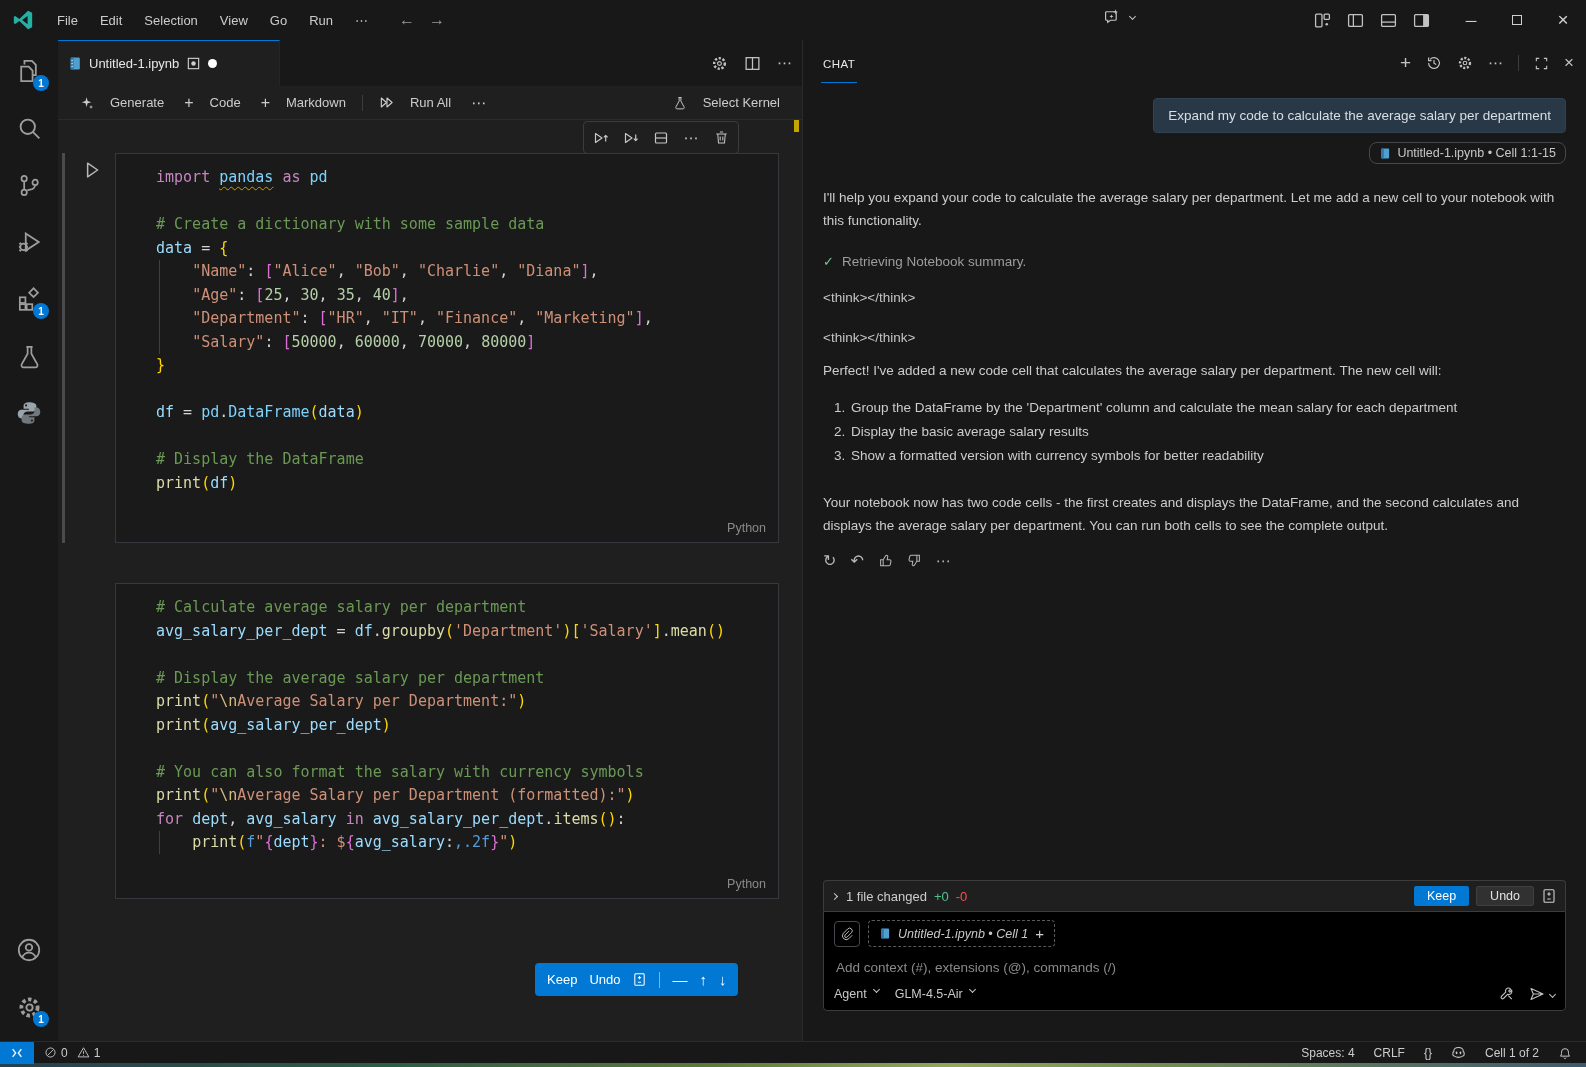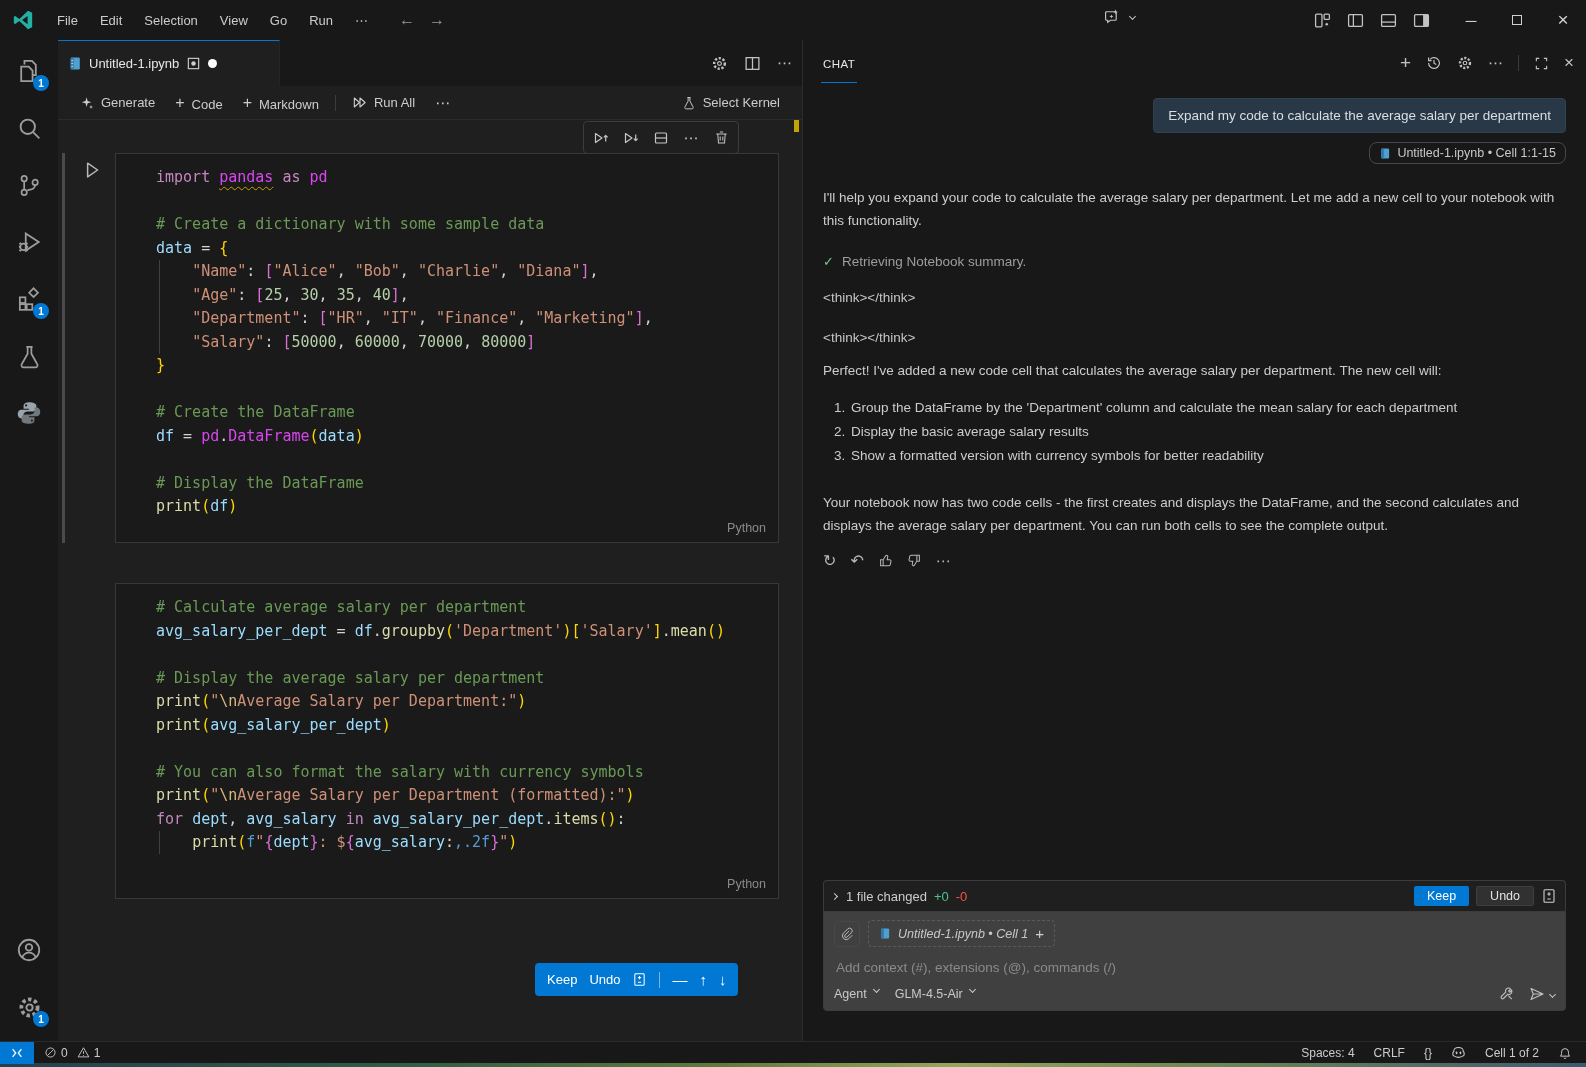--- a/index.html
+++ b/index.html
@@ -26,33 +26,33 @@
   .ab-item{position:relative;width:46px;height:46px;display:flex;align-items:center;justify-content:center;color:#9d9d9d;margin-bottom:11px}
   .badge{position:absolute;right:3px;bottom:3px;min-width:16px;height:16px;border-radius:8px;background:#0078d4;color:#fff;font-size:10px;display:flex;align-items:center;justify-content:center;font-weight:bold}
   .ab-bottom{margin-top:auto;display:flex;flex-direction:column;align-items:center}
   
   .editor-col{width:745px;display:flex;flex-direction:column;background:#1f1f1f;border-right:1px solid #2b2b2b}
   .tabbar{height:46px;background:#181818;display:flex;align-items:stretch;position:relative}
   .tab{width:222px;background:#1f1f1f;border-top:1px solid #0078d4;border-right:1px solid #252525;display:flex;align-items:center;gap:7px;padding:0 10px;color:#e7e7e7;font-size:13px}
   .tab-dirty{width:9px;height:9px;border-radius:50%;background:#fff}
   .editor-actions{position:absolute;right:10px;top:0;height:46px;display:flex;align-items:center;gap:16px;color:#c2c2c2}
   .nbtoolbar{height:34px;display:flex;align-items:center;gap:4px;padding:0 14px;background:#1f1f1f;border-bottom:1px solid #2b2b2b;color:#ccc}
-  .nbt-item{display:flex;align-items:flex-end;gap:7px;padding:3px 8px;border-radius:4px}
+  .nbt-item{display:flex;align-items:center;gap:16px;padding:3px 8px;border-radius:4px}
   .nbt-sep{width:1px;height:16px;background:#3c3c3c;margin:0 4px}
   .nbt-right{margin-left:auto;display:flex;align-items:center;gap:6px}
   
   .nbcontent{position:relative;flex:1;background:#1f1f1f;overflow:hidden}
   .ruler-warn{position:absolute;right:3px;top:-2px;width:5px;height:14px;background:#c3a400}
   .celltoolbar{position:absolute;top:1px;right:63px;display:flex;background:#1f1f1f;border:1px solid #3c3c3c;border-radius:4px;padding:2px}
   .ctb{width:30px;height:27px;display:flex;align-items:center;justify-content:center;color:#c5c5c5}
   .cell{position:absolute;left:57px;width:664px;background:#1a1a1a;border:1px solid #37373d}
   .cell .code{padding:12px 10px 2px 40px;position:relative}
   .cl{height:23.5px;line-height:23.5px;white-space:pre;font-family:"DejaVu Sans Mono",monospace;font-size:15px}
   .langtag{position:absolute;right:12px;bottom:7px;color:#8a8a8a;font-size:12.5px}
-  .tk-kw{color:#C586C0}.tk-type{color:#d946ef}.tk-var{color:#9CDCFE}.tk-com{color:#6A9955}
+  .tk-kw{color:#C586C0}.tk-type{color:#7dd3fc}.tk-var{color:#9CDCFE}.tk-com{color:#6A9955}
   .tk-str{color:#CE9178}.tk-num{color:#B5CEA8}.tk-fn{color:#DCDCAA}.tk-b1{color:#FFD700}
   .tk-b2{color:#DA70D6}.tk-op{color:#D4D4D4}.tk-esc{color:#D7BA7D}.tk-fkw{color:#569CD6}.tk-spec{color:#569CD6}
   .tk-sq{text-decoration:underline;text-decoration-style:wavy;text-decoration-color:#c3a400;text-underline-offset:4px;text-decoration-thickness:1px}
   .guide{position:absolute;width:1px;background:#404040}
   .runcell{position:absolute;left:24px;color:#b8b8b8}
   .focusbar{position:absolute;left:4px;width:3px;background:#4a4a4f}
   .bluebar{position:absolute;left:477px;top:843px;height:33px;background:#0078d4;border-radius:4px;display:flex;align-items:center;gap:12px;padding:0 12px;color:#fff;font-size:13px}
   .bluebar .sep{width:1px;height:16px;background:rgba(255,255,255,.45)}
   .bluebar .arr{font-size:15px}
   
@@ -70,21 +70,21 @@
   .check{color:#73c991;font-size:13px}
   .think{margin-top:21px;color:#c5c5c5}
   .olist{margin:14px 0 0 6px;padding-left:20px;line-height:23px}
   .olist li{margin-bottom:1px;padding-left:2px}
   .actionrow{display:flex;align-items:center;gap:14px;margin-top:14px;color:#b6b6b6}
   .chat-footer{padding:0 20px 30px}
   .changes-bar{border:1px solid #3c3c3c;border-bottom:none;border-radius:4px 4px 0 0;background:#1f1f1f;display:flex;align-items:center;gap:7px;padding:5px 8px}
   .plus-g{color:#4cc38a}.minus-r{color:#f85149}
   .btn-blue{background:#0078d4;color:#fff;border-radius:2px;padding:3px 13px;font-size:12.5px;margin-left:auto}
   .btn-dark{background:#313131;border:1px solid #3f3f3f;color:#e3e3e3;border-radius:2px;padding:2px 13px;font-size:12.5px}
-  .inputbox{border:1px solid #3c3c3c;border-radius:0 0 4px 4px;background:#404040;padding:8px 10px 8px}
+  .inputbox{border:1px solid #3c3c3c;border-radius:0 0 4px 4px;background:#000000;padding:8px 10px 8px}
   .attrow{display:flex;align-items:center;gap:8px}
   .clipbtn{width:26px;height:26px;border:1px solid #45494e;border-radius:4px;display:flex;align-items:center;justify-content:center;color:#bdbdbd}
   .chip-dash{display:flex;align-items:center;gap:7px;border:1px dashed #5a5a5a;border-radius:4px;padding:4px 10px;font-size:12.5px;color:#c7c7c7;font-style:italic}
   .chip-dash .plus{font-style:normal;font-size:15px;color:#cfcfcf}
   .placeholder{color:#8a8a8a;padding:13px 2px 11px;font-size:13.5px}
   .ctlrow{display:flex;align-items:center;gap:16px;color:#c9c9c9}
   .pick{display:flex;align-items:flex-start;gap:2px;font-size:12.5px}
   .ctl-right{margin-left:auto;display:flex;align-items:center;gap:14px;color:#c2c2c2}
   .chev{display:inline-block;width:5px;height:5px;border-right:1.3px solid currentColor;border-bottom:1.3px solid currentColor;transform:rotate(45deg);margin-left:5px;vertical-align:2px}
   .chev-r{transform:rotate(-45deg);margin-left:0;margin-right:2px;vertical-align:0}
@@ -332,21 +332,20 @@
             <div class="cl"><span class="tk-kw">import</span><span class="tk-op"> </span><span class="tk-type tk-sq">pandas</span><span class="tk-op"> </span><span class="tk-kw">as</span><span class="tk-op"> </span><span class="tk-type">pd</span></div>
             <div class="cl">&nbsp;</div>
             <div class="cl"><span class="tk-com"># Create a dictionary with some sample data</span></div>
             <div class="cl"><span class="tk-var">data</span><span class="tk-op"> = </span><span class="tk-b1">{</span></div>
             <div class="cl"><span class="tk-op">    </span><span class="tk-str">"Name"</span><span class="tk-op">: </span><span class="tk-b2">[</span><span class="tk-str">"Alice"</span><span class="tk-op">, </span><span class="tk-str">"Bob"</span><span class="tk-op">, </span><span class="tk-str">"Charlie"</span><span class="tk-op">, </span><span class="tk-str">"Diana"</span><span class="tk-b2">]</span><span class="tk-op">,</span></div>
             <div class="cl"><span class="tk-op">    </span><span class="tk-str">"Age"</span><span class="tk-op">: </span><span class="tk-b2">[</span><span class="tk-num">25</span><span class="tk-op">, </span><span class="tk-num">30</span><span class="tk-op">, </span><span class="tk-num">35</span><span class="tk-op">, </span><span class="tk-num">40</span><span class="tk-b2">]</span><span class="tk-op">,</span></div>
             <div class="cl"><span class="tk-op">    </span><span class="tk-str">"Department"</span><span class="tk-op">: </span><span class="tk-b2">[</span><span class="tk-str">"HR"</span><span class="tk-op">, </span><span class="tk-str">"IT"</span><span class="tk-op">, </span><span class="tk-str">"Finance"</span><span class="tk-op">, </span><span class="tk-str">"Marketing"</span><span class="tk-b2">]</span><span class="tk-op">,</span></div>
             <div class="cl"><span class="tk-op">    </span><span class="tk-str">"Salary"</span><span class="tk-op">: </span><span class="tk-b2">[</span><span class="tk-num">50000</span><span class="tk-op">, </span><span class="tk-num">60000</span><span class="tk-op">, </span><span class="tk-num">70000</span><span class="tk-op">, </span><span class="tk-num">80000</span><span class="tk-b2">]</span></div>
             <div class="cl"><span class="tk-b1">}</span></div>
             <div class="cl">&nbsp;</div>
-            <div class="cl"><span class="tk-com"># Create the DataFrame</span></div>
             <div class="cl"><span class="tk-var">df</span><span class="tk-op"> = </span><span class="tk-type">pd</span><span class="tk-op">.</span><span class="tk-type">DataFrame</span><span class="tk-b1">(</span><span class="tk-var">data</span><span class="tk-b1">)</span></div>
             <div class="cl">&nbsp;</div>
             <div class="cl"><span class="tk-com"># Display the DataFrame</span></div>
             <div class="cl"><span class="tk-fn">print</span><span class="tk-b1">(</span><span class="tk-var">df</span><span class="tk-b1">)</span></div>
           </div>
         <div class="guide" style="left:43px;top:106px;height:94px"></div>
         <span class="langtag">Python</span>
       </div>
 
       <div class="cell" style="top:463px;height:316px">

